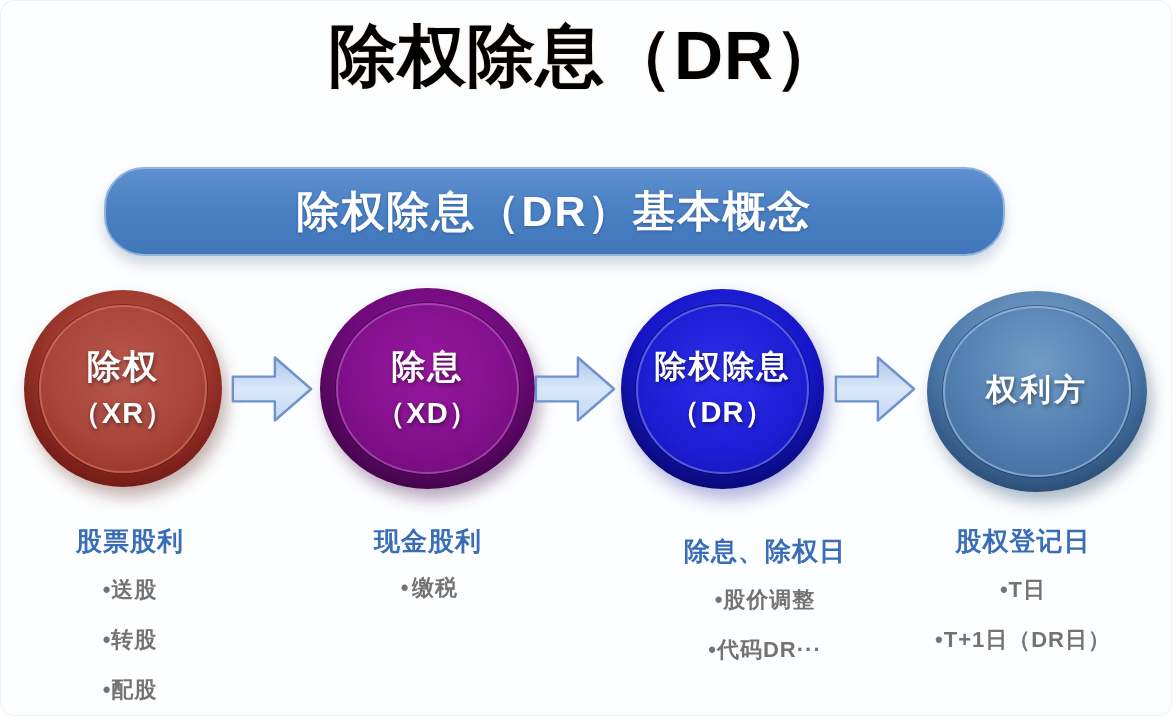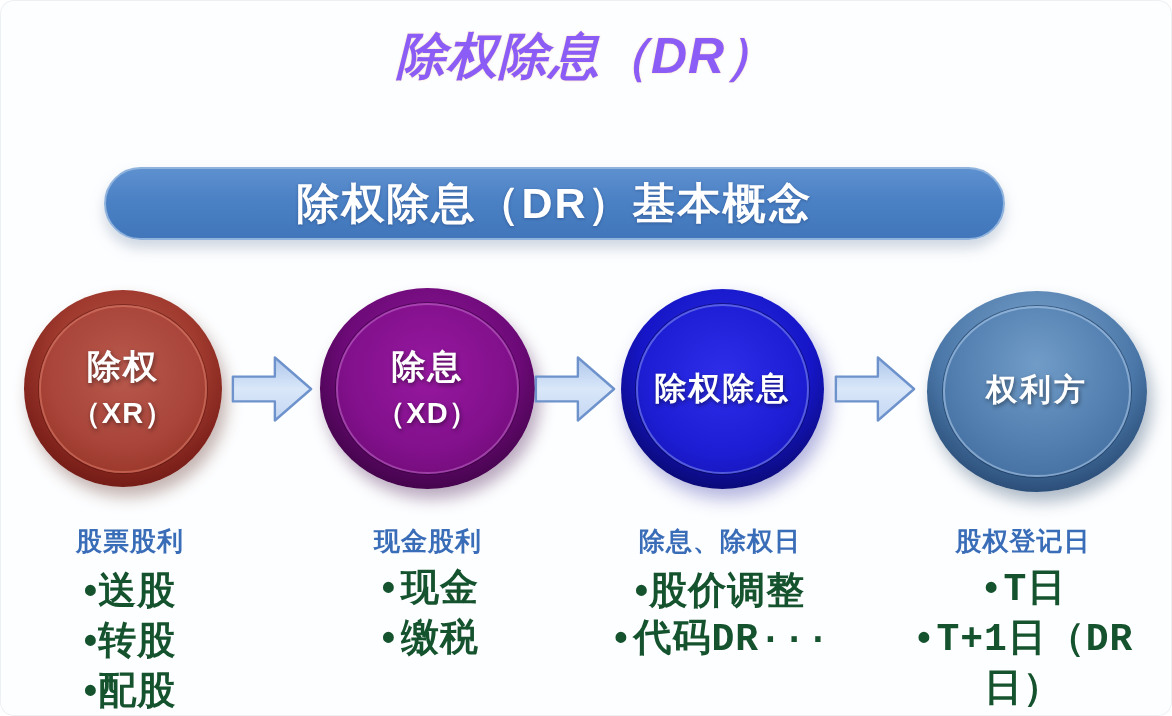--- a/index.html
+++ b/index.html
@@ -4,26 +4,25 @@
 <style>
   html,body{margin:0;padding:0;background:#ffffff;}
   body{font-family:"Liberation Sans","DejaVu Sans",sans-serif;}
   .slide{
     position:relative;width:1172px;height:716px;background:#fdfeff;
     border-radius:14px;overflow:hidden;box-shadow:inset 0 0 0 1px #eef1f4;
   }
   .title{
     position:absolute;top:10px;left:0;width:100%;height:92px;
     display:flex;align-items:center;justify-content:center;
-    font-size:50px;font-weight:bold;color:#8b5cf6;letter-spacing:1px;
+    font-size:68px;font-weight:bold;color:#000000;letter-spacing:1px;
     text-shadow:0 0 2px rgba(238,122,24,.35);
-    font-style:italic;
   }
   .banner{
-    position:absolute;top:167px;left:104px;width:901px;height:73px;
+    position:absolute;top:167px;left:104px;width:901px;height:89px;
     border-radius:40px;border:2px solid #8fb3dd;box-sizing:border-box;
     background:linear-gradient(180deg,#5d90cf 0%,#4a80c4 48%,#4176ba 100%);
     box-shadow:0 8px 14px rgba(120,140,170,.35);
     display:flex;align-items:center;justify-content:center;
     color:#ffffff;font-size:43px;font-weight:bold;letter-spacing:2px;
     text-shadow:0 1px 3px rgba(30,60,110,.45);
   }
   .circle{
     position:absolute;border-radius:50%;
     display:flex;align-items:center;justify-content:center;
@@ -65,25 +64,25 @@
   .c4 .circle-inner{width:188px;height:171px;
       background:radial-gradient(circle at 50% 34%,#719cc8 0%,#527fb0 55%,#3c6697 100%);
       box-shadow:inset 0 0 0 2px rgba(200,225,250,.45),0 0 0 1px rgba(20,45,75,.5);}
   .c4 .circle-line1{font-size:31px;letter-spacing:3px;}
 
   .arrow{position:absolute;top:349px;width:84px;height:80px;}
   .a1{left:230px;} .a2{left:533px;} .a3{left:833px;}
 
   .col{position:absolute;top:524px;text-align:center;font-weight:bold;}
   .col-header{font-size:26px;color:#3a6db8;letter-spacing:1px;margin-bottom:6px;}
-  .col-item{font-size:38px;color:#14532d;line-height:50px;letter-spacing:1px;}
-  .latin-serif{font-family:Liberation Mono, monospace;}
+  .col-item{font-size:22px;color:#737373;line-height:50px;letter-spacing:1px;}
+  .latin-serif{font-family:Liberation Sans, sans-serif;}
   .colA{left:10px;width:240px;}
   .colB{left:300px;width:256px;font-family:Liberation Mono, monospace;}
-  .colC{left:564px;width:312px;}
+  .colC{left:609px;width:312px;margin-top:10px;}
   .colD{left:878px;width:290px;}
 </style>
 </head>
 <body>
 
 <div class="slide">
 
   <div class="title">除权除息（DR）</div>
 
   <div class="banner">除权除息（DR）基本概念</div>
@@ -98,20 +97,21 @@
   <div class="circle c2">
     <div class="circle-inner">
       <div class="circle-line1">除息</div>
       <div class="circle-line2">（XD）</div>
     </div>
   </div>
 
   <div class="circle c3">
     <div class="circle-inner">
       <div class="circle-line1">除权除息</div>
+      <div class="circle-line2">（DR）</div>
     </div>
   </div>
 
   <div class="circle c4">
     <div class="circle-inner">
       <div class="circle-line1">权利方</div>
       <div class="circle-line2"></div>
     </div>
   </div>
 
@@ -154,21 +154,20 @@
 
   <div class="col colA">
     <div class="col-header">股票股利</div>
     <div class="col-item">•送股</div>
     <div class="col-item">•转股</div>
     <div class="col-item">•配股</div>
   </div>
 
   <div class="col colB">
     <div class="col-header">现金股利</div>
-    <div class="col-item">•现金</div>
     <div class="col-item">•缴税</div>
   </div>
 
   <div class="col colC">
     <div class="col-header">除息、除权日</div>
     <div class="col-item">•股价调整</div>
     <div class="col-item latin-serif">•代码DR···</div>
   </div>
 
   <div class="col colD">

